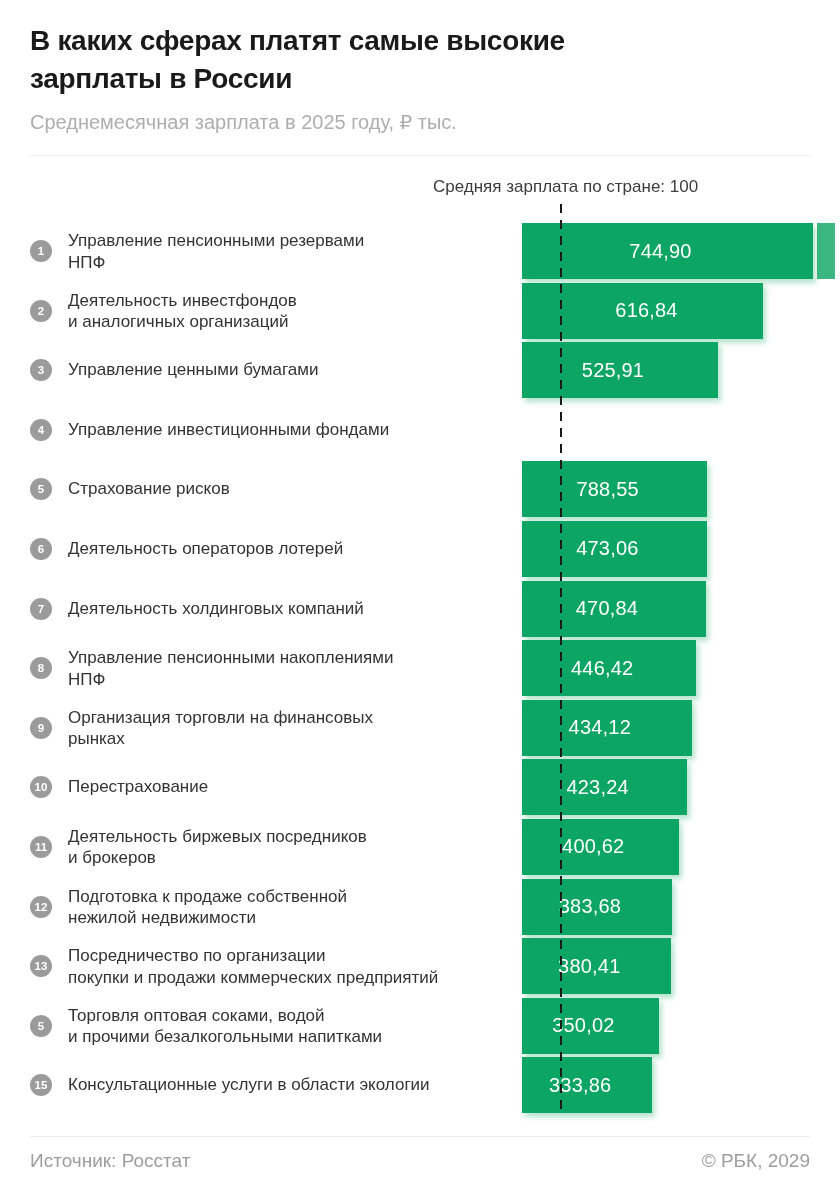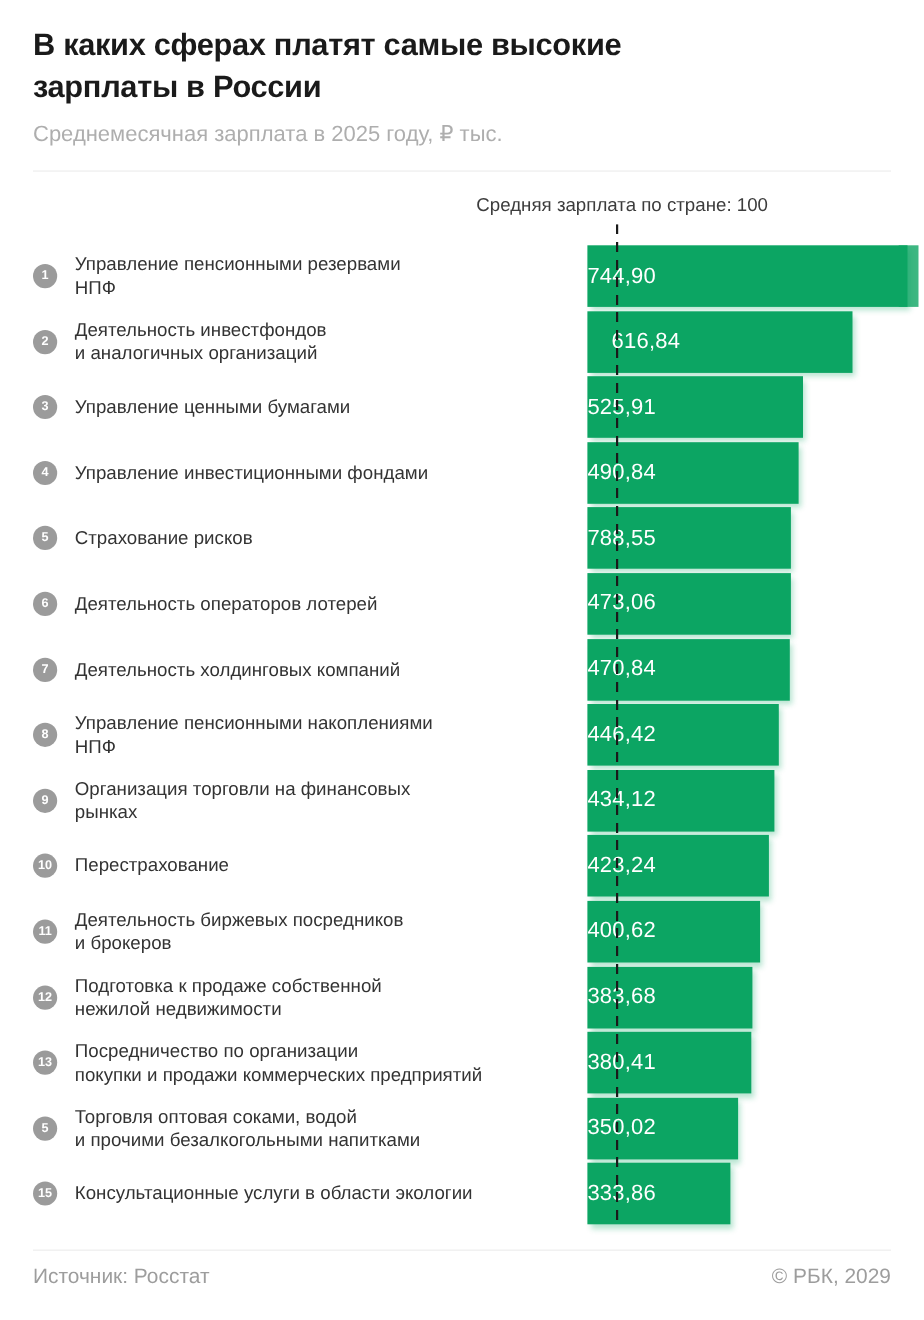--- a/index.html
+++ b/index.html
@@ -33,22 +33,22 @@
     position:absolute;left:0;top:50%;transform:translateY(-50%);
     width:22px;height:22px;border-radius:50%;background:#9b9b9b;
     color:#ffffff;font-size:11.5px;font-weight:700;
     display:flex;align-items:center;justify-content:center;
   }
   .cat{
     position:absolute;left:38px;top:50%;transform:translateY(-50%);
     width:440px;font-size:17px;line-height:21.5px;color:#333333;white-space:pre-line;
   }
   .bar{
-    position:absolute;left:504px;top:0;height:56px;box-sizing:border-box;
-    display:flex;align-items:center;justify-content:flex-start;padding-right:14px;
+    position:absolute;left:492px;top:0;height:56px;box-sizing:border-box;
+    display:flex;align-items:center;justify-content:center;padding-right:14px;
     box-shadow:3px 4px 5px rgba(12,165,99,0.30);z-index:1;
   }
   .val{color:#ffffff;font-size:20px;letter-spacing:0.2px;}
   .corner-fragment{
     position:absolute;left:817px;top:223px;width:18px;height:56px;opacity:0.8;z-index:0;
   }
   .footer{
     position:absolute;left:30px;right:30px;top:1150px;
     display:flex;justify-content:space-between;
     font-size:19px;color:#9d9d9d;
@@ -89,23 +89,20 @@
     <div class="badge" style="background: rgb(155, 155, 155);">3</div>
     <div class="cat">Управление ценными бумагами</div>
     <div class="bar" style="width: 196px; background: rgb(12, 165, 99);">
       <span class="val">525,91</span>
     </div>
   </div>
 
   <div class="row">
     <div class="badge" style="background: rgb(155, 155, 155);">4</div>
     <div class="cat">Управление инвестиционными фондами</div>
-    <div class="bar" style="width: 191.7px; background: rgb(12, 165, 99);">
-      <span class="val">490,84</span>
-    </div>
   </div>
 
   <div class="row">
     <div class="badge" style="background: rgb(155, 155, 155);">5</div>
     <div class="cat">Страхование рисков</div>
     <div class="bar" style="width: 185.2px; background: rgb(12, 165, 99);">
       <span class="val">788,55</span>
     </div>
   </div>
 

